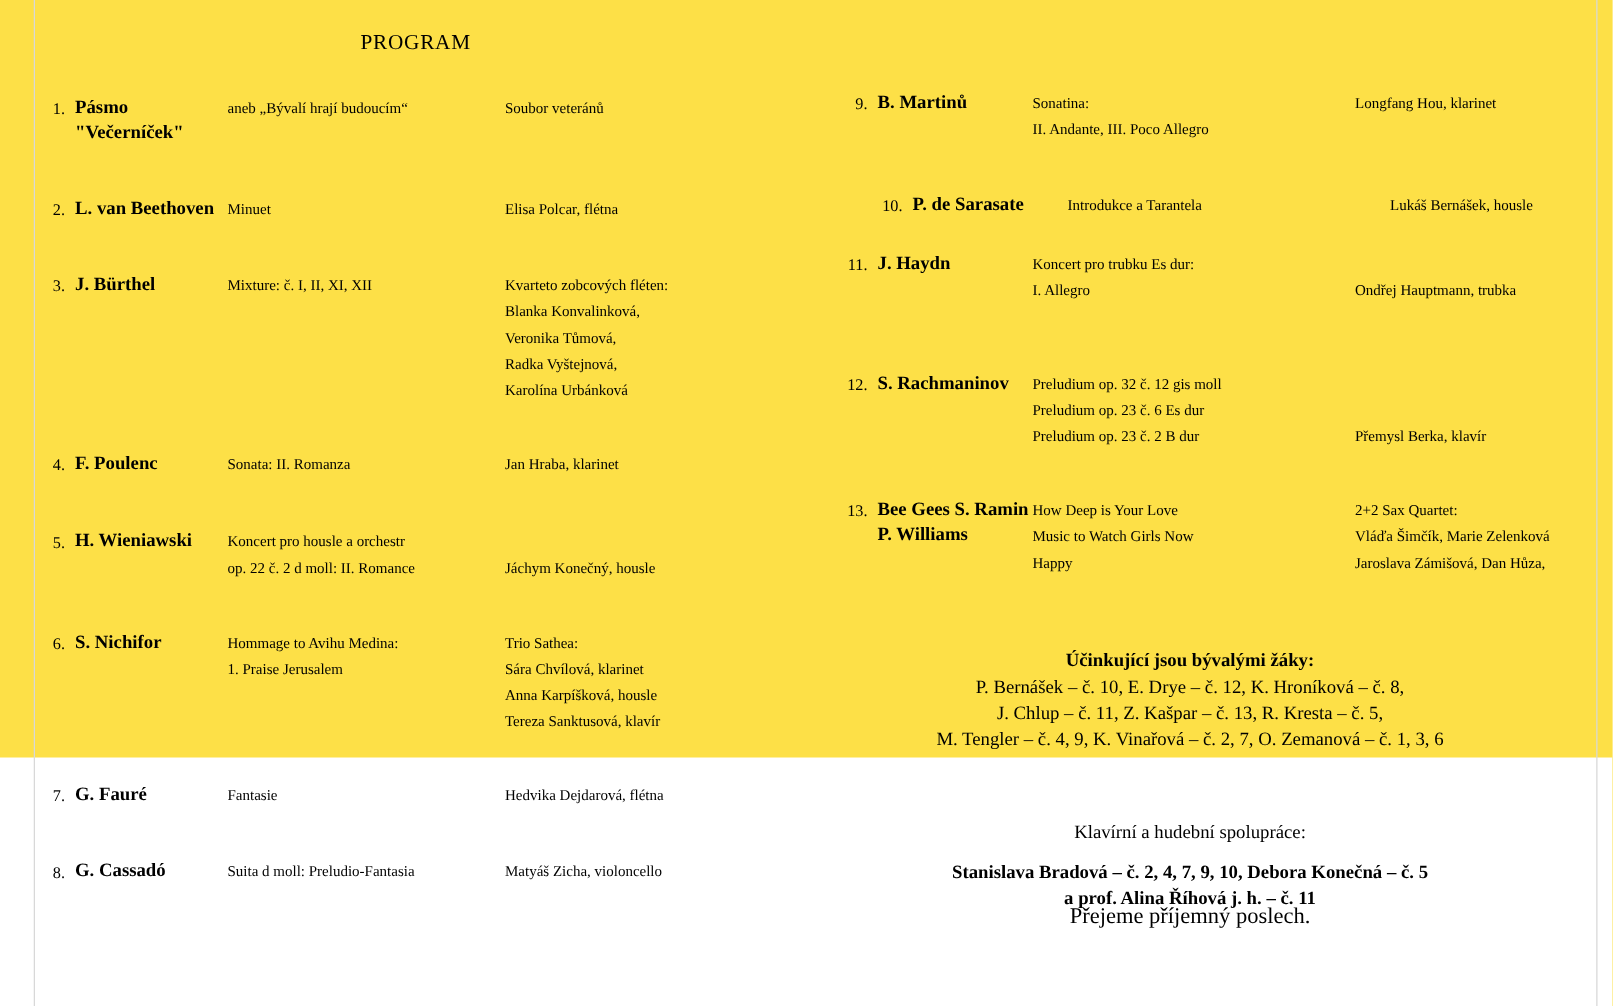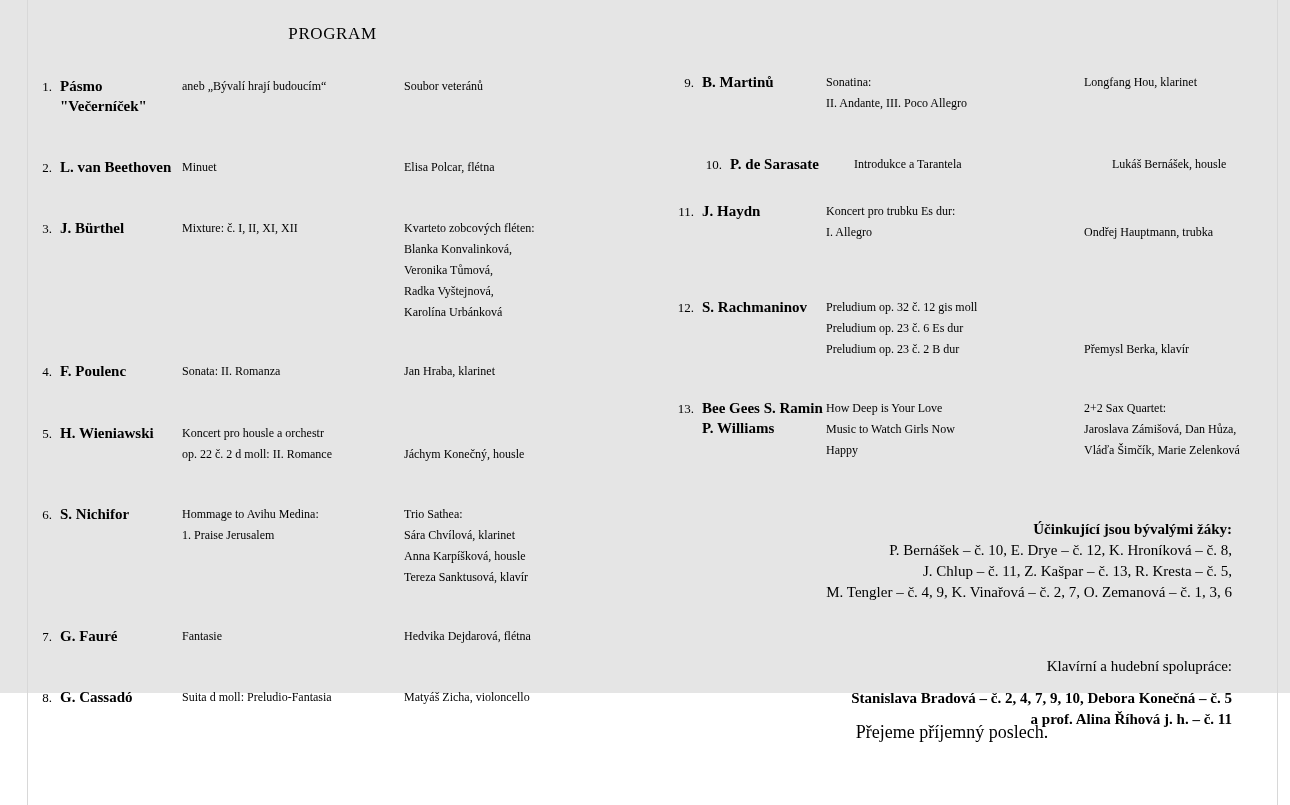--- a/index.html
+++ b/index.html
@@ -12,22 +12,22 @@
     background: #ffffff;
     font-family: "Liberation Serif", serif;
     color: #000000;
     overflow: hidden;
     position: relative;
   }
   .page {
     position: absolute;
     left: 0; top: 0;
     width: 1290px;
-    height: 693px;
-    background: #e5e5e5;
+    height: 606px;
+    background: #fde047;
   }
   .left-rule {
     position: absolute;
     left: 27px;
     top: 0;
     width: 1px;
     height: 805px;
     background: #d8d8d8;
   }
   .right-rule {
@@ -91,21 +91,21 @@
 
   .notes {
     position: absolute;
     width: 560px;
     left: 672px;
     text-align: center;
     font-size: 15px;
     line-height: 21px;
   }
   .notes .b { font-weight: bold; }
-  .notes .line { display: block; text-align: right; }
+  .notes .line { display: block; }
   .closing {
     position: absolute;
     left: 672px;
     width: 560px;
     text-align: center;
     font-size: 18px;
   }
 </style>
 </head>
 <body>
@@ -298,22 +298,22 @@
       <span class="sub">S. Ramin</span>
       <span class="sub">P. Williams</span>
     </div>
     <div class="work">
       <span class="sub">How Deep is Your Love</span>
       <span class="sub">Music to Watch Girls Now</span>
       <span class="sub">Happy</span>
     </div>
     <div class="performer">
       <span class="sub">2+2 Sax Quartet:</span>
+      <span class="sub">Vláďa Šimčík, Marie Zelenková</span>
       <span class="sub">Jaroslava Zámišová, Dan Hůza,</span>
-      <span class="sub">Vláďa Šimčík, Marie Zelenková</span>
     </div>
   </div>
 
   <div class="notes" style="top:519px;">
     <span class="line b">Účinkující jsou bývalými žáky:</span>
     <span class="line">P. Bernášek – č. 10, E. Drye – č. 12, K. Hroníková – č. 8,</span>
     <span class="line">J. Chlup – č. 11, Z. Kašpar – č. 13, R. Kresta – č. 5,</span>
     <span class="line">M. Tengler – č. 4, 9, K. Vinařová – č. 2, 7, O. Zemanová – č. 1, 3, 6</span>
   </div>
 

